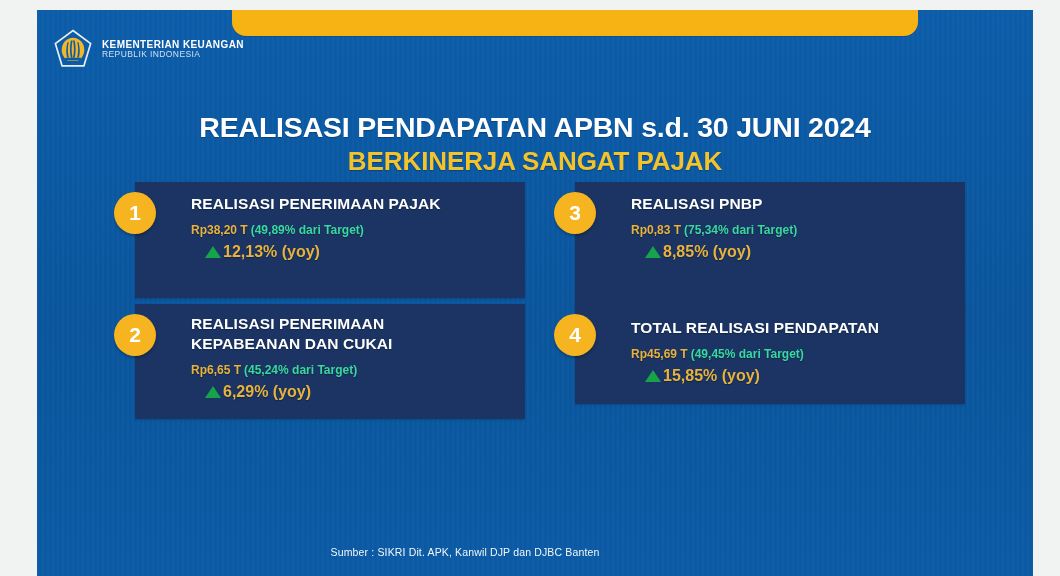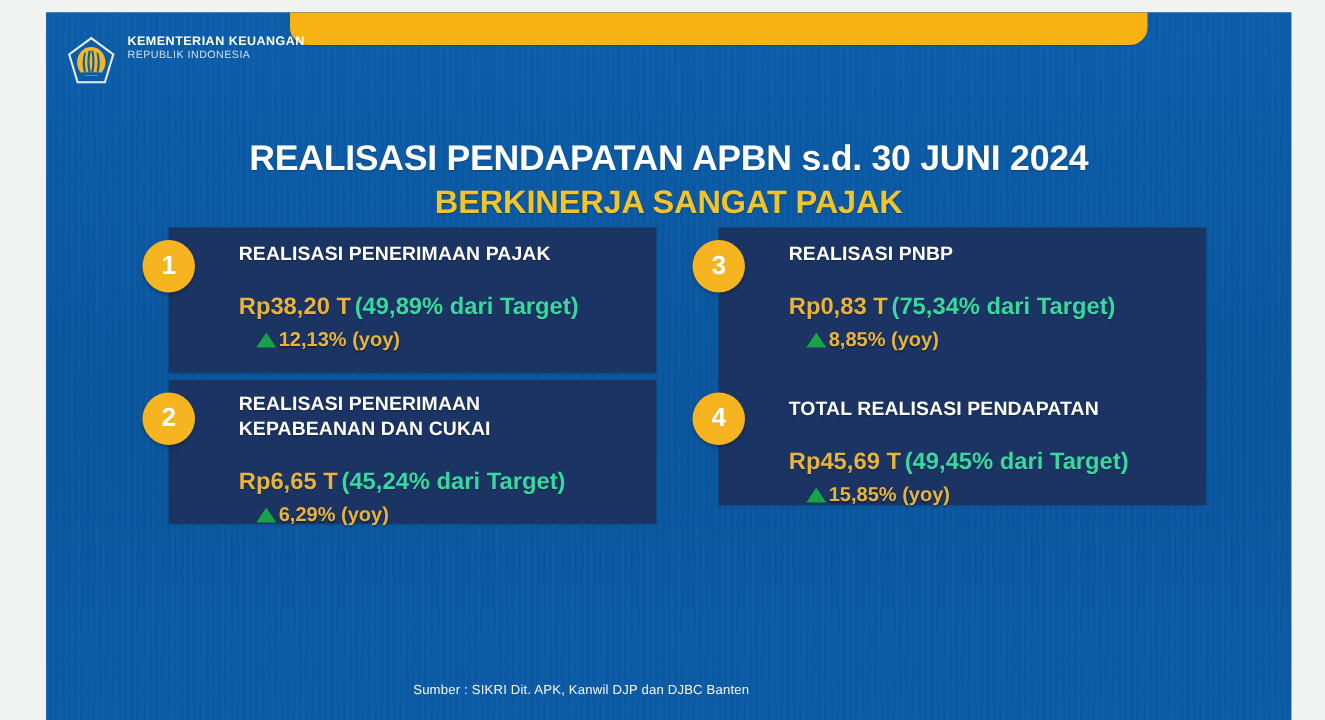--- a/index.html
+++ b/index.html
@@ -57,21 +57,21 @@
     z-index: 3;
     box-shadow: 0 1px 0 rgba(0,0,0,0.12);
   }
 
   
   .logo-row {
     position: absolute;
     left: 15px;
     top: 18px;
     display: flex;
-    align-items: flex-start;
+    align-items: center;
     gap: 8px;
     z-index: 4;
   }
   .logo-mark { width: 42px; height: 42px; display:block; }
   .logo-text {
     display: flex;
     flex-direction: column;
     justify-content: center;
     line-height: 1.12;
   }
@@ -166,24 +166,24 @@
 
   .card-title {
     color: #ffffff;
     font-size: 15.5px;
     font-weight: bold;
     line-height: 1.28;
     letter-spacing: 0.1px;
     text-shadow: 0 1px 1px rgba(0,0,0,0.3);
   }
   .card-amount {
-    font-size: 19px;
+    font-size: 12px;
     font-weight: bold;
     line-height: 1.42;
-    margin-top: 19px;
+    margin-top: 8px;
     text-shadow: 0 1px 1px rgba(0,0,0,0.3);
   }
   .amt { color: #e8b33c; }
   .pct { color: #38d9a0; margin-left: 3px; }
 
   .card-yoy {
     font-size: 16px;
     font-weight: bold;
     line-height: 1.45;
     color: #e8b33c;

